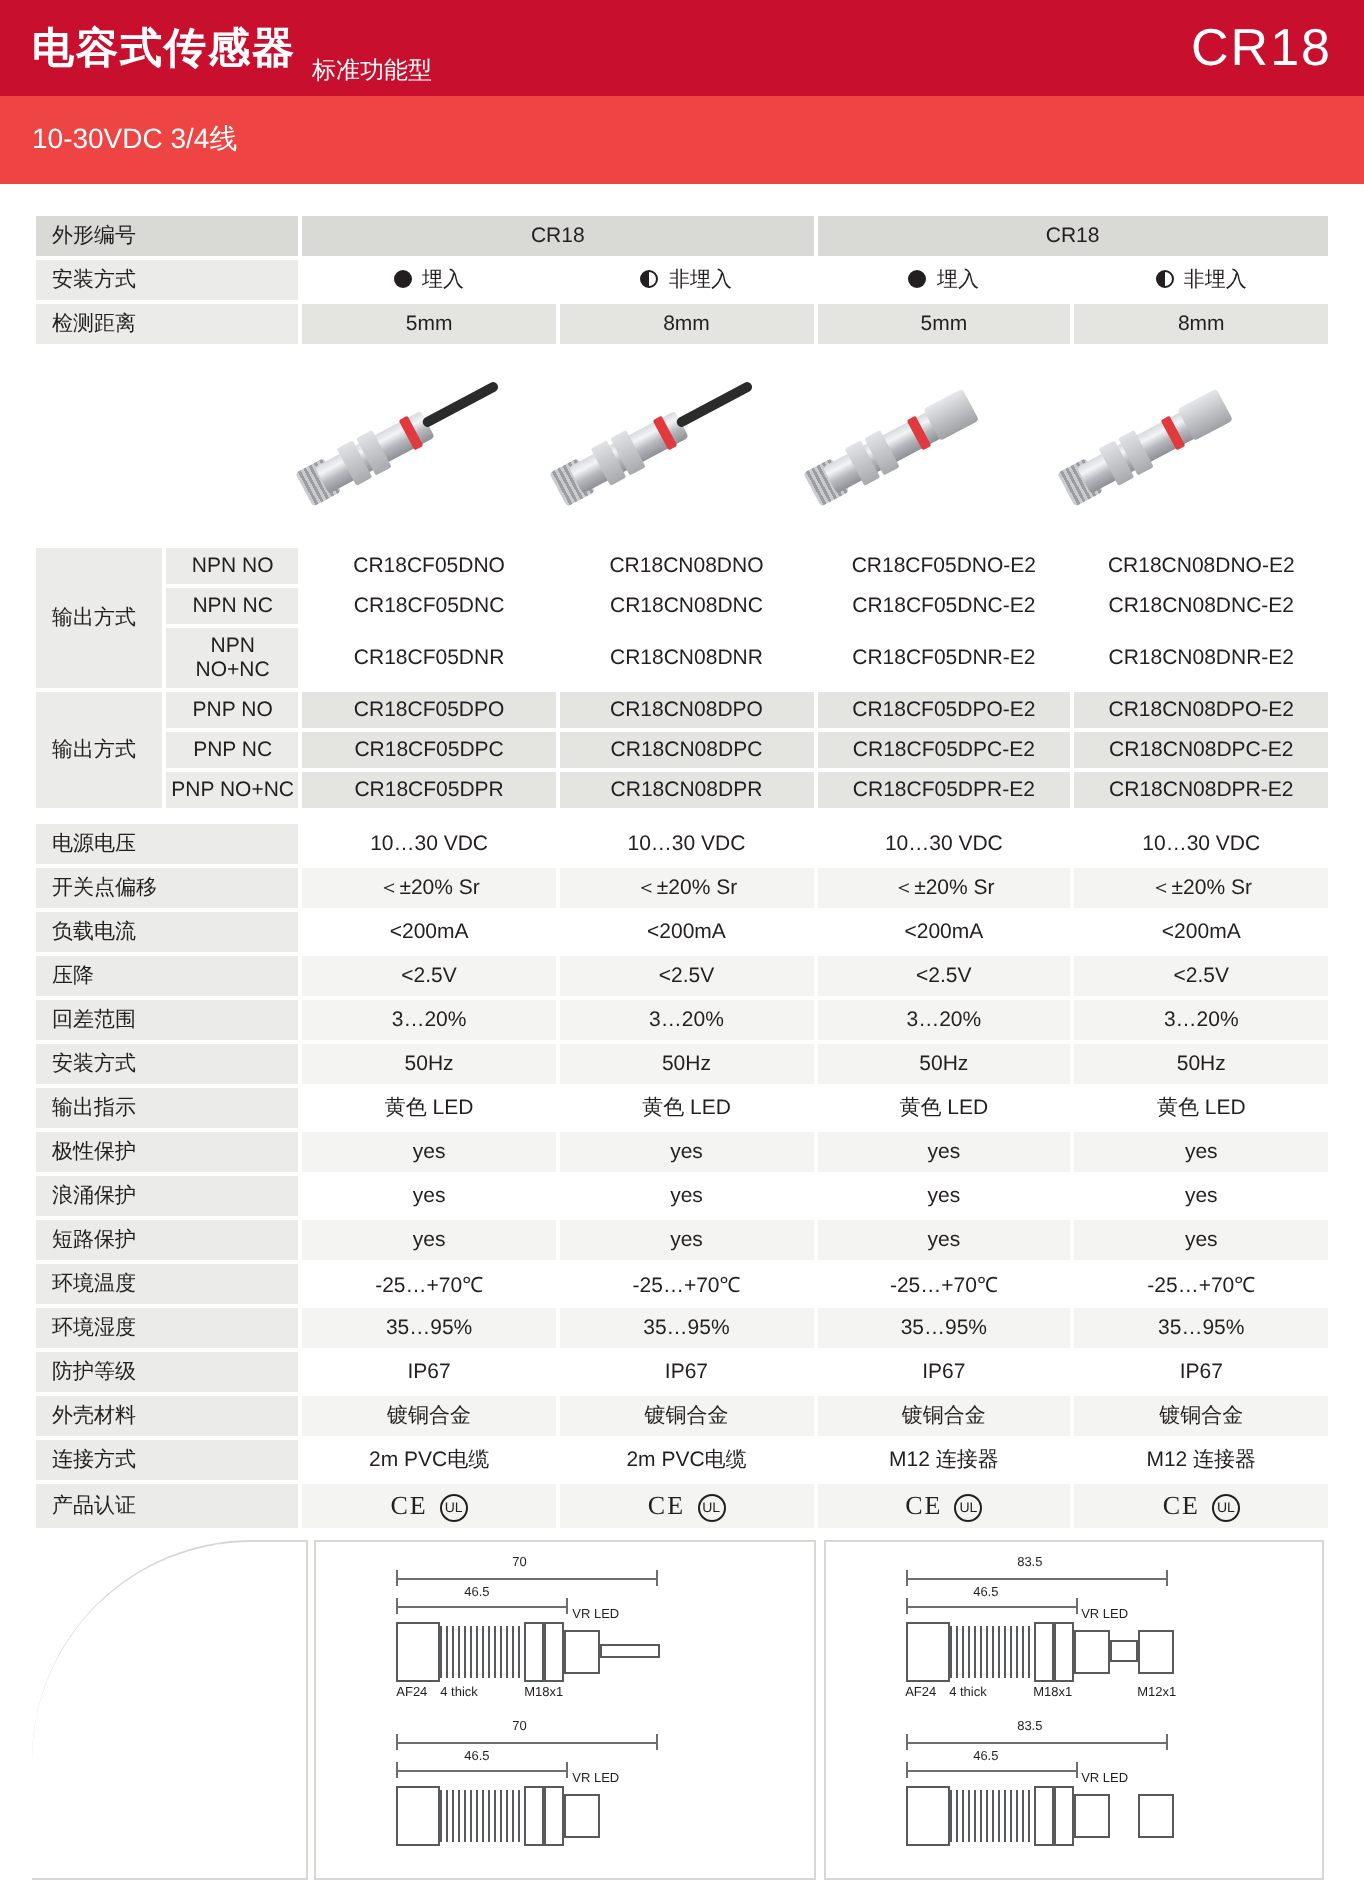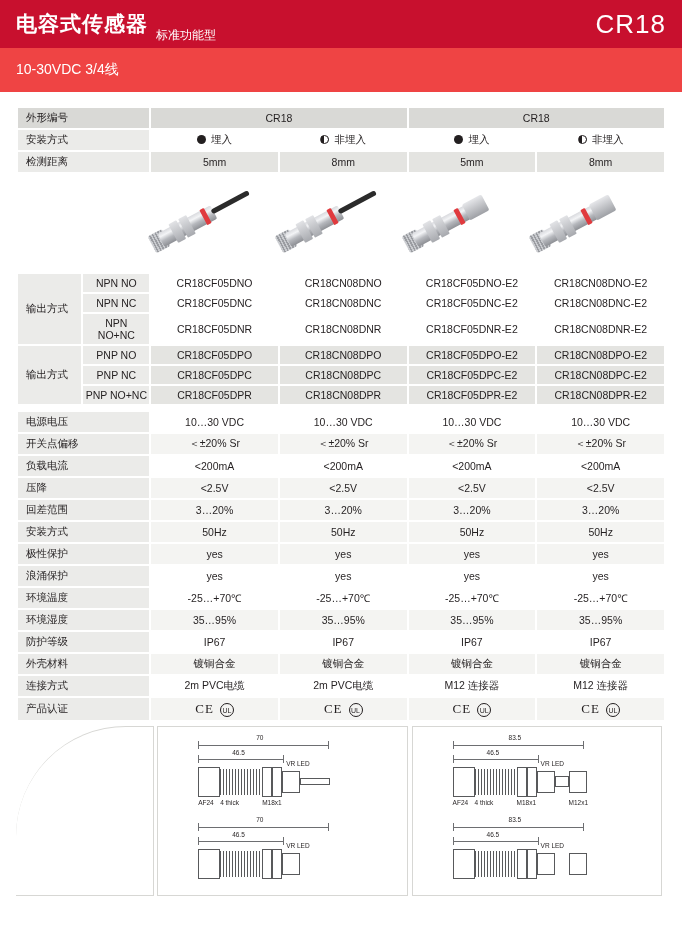--- a/index.html
+++ b/index.html
@@ -365,32 +365,46 @@
           <td class="cell-lite">3…20%</td>
         </tr>
   <tr>
           <td class="rowlabel">安装方式</td>
           <td class="cell-lite">50Hz</td>
           <td class="cell-lite">50Hz</td>
           <td class="cell-lite">50Hz</td>
           <td class="cell-lite">50Hz</td>
         </tr>
   <tr>
+          <td class="rowlabel">输出指示</td>
+          <td class="cell-white">黄色 LED</td>
+          <td class="cell-white">黄色 LED</td>
+          <td class="cell-white">黄色 LED</td>
+          <td class="cell-white">黄色 LED</td>
+        </tr>
+  <tr>
           <td class="rowlabel">极性保护</td>
           <td class="cell-lite">yes</td>
           <td class="cell-lite">yes</td>
           <td class="cell-lite">yes</td>
           <td class="cell-lite">yes</td>
         </tr>
   <tr>
           <td class="rowlabel">浪涌保护</td>
           <td class="cell-white">yes</td>
           <td class="cell-white">yes</td>
           <td class="cell-white">yes</td>
           <td class="cell-white">yes</td>
+        </tr>
+  <tr>
+          <td class="rowlabel">短路保护</td>
+          <td class="cell-lite">yes</td>
+          <td class="cell-lite">yes</td>
+          <td class="cell-lite">yes</td>
+          <td class="cell-lite">yes</td>
         </tr>
   <tr>
           <td class="rowlabel">环境温度</td>
           <td class="cell-white">-25…+70℃</td>
           <td class="cell-white">-25…+70℃</td>
           <td class="cell-white">-25…+70℃</td>
           <td class="cell-white">-25…+70℃</td>
         </tr>
   <tr>
           <td class="rowlabel">环境湿度</td>

